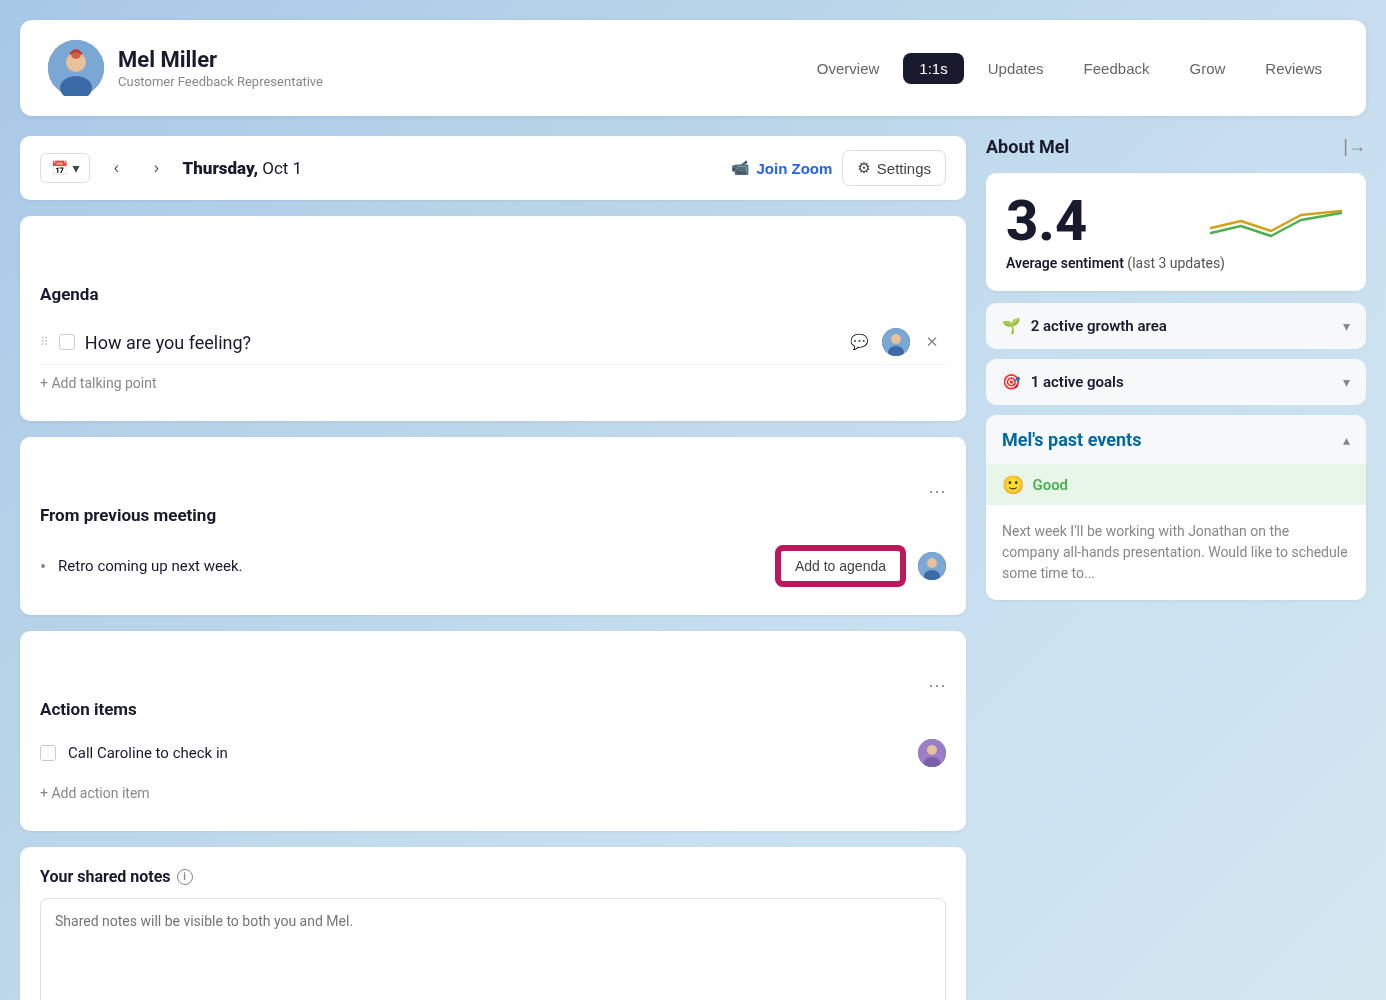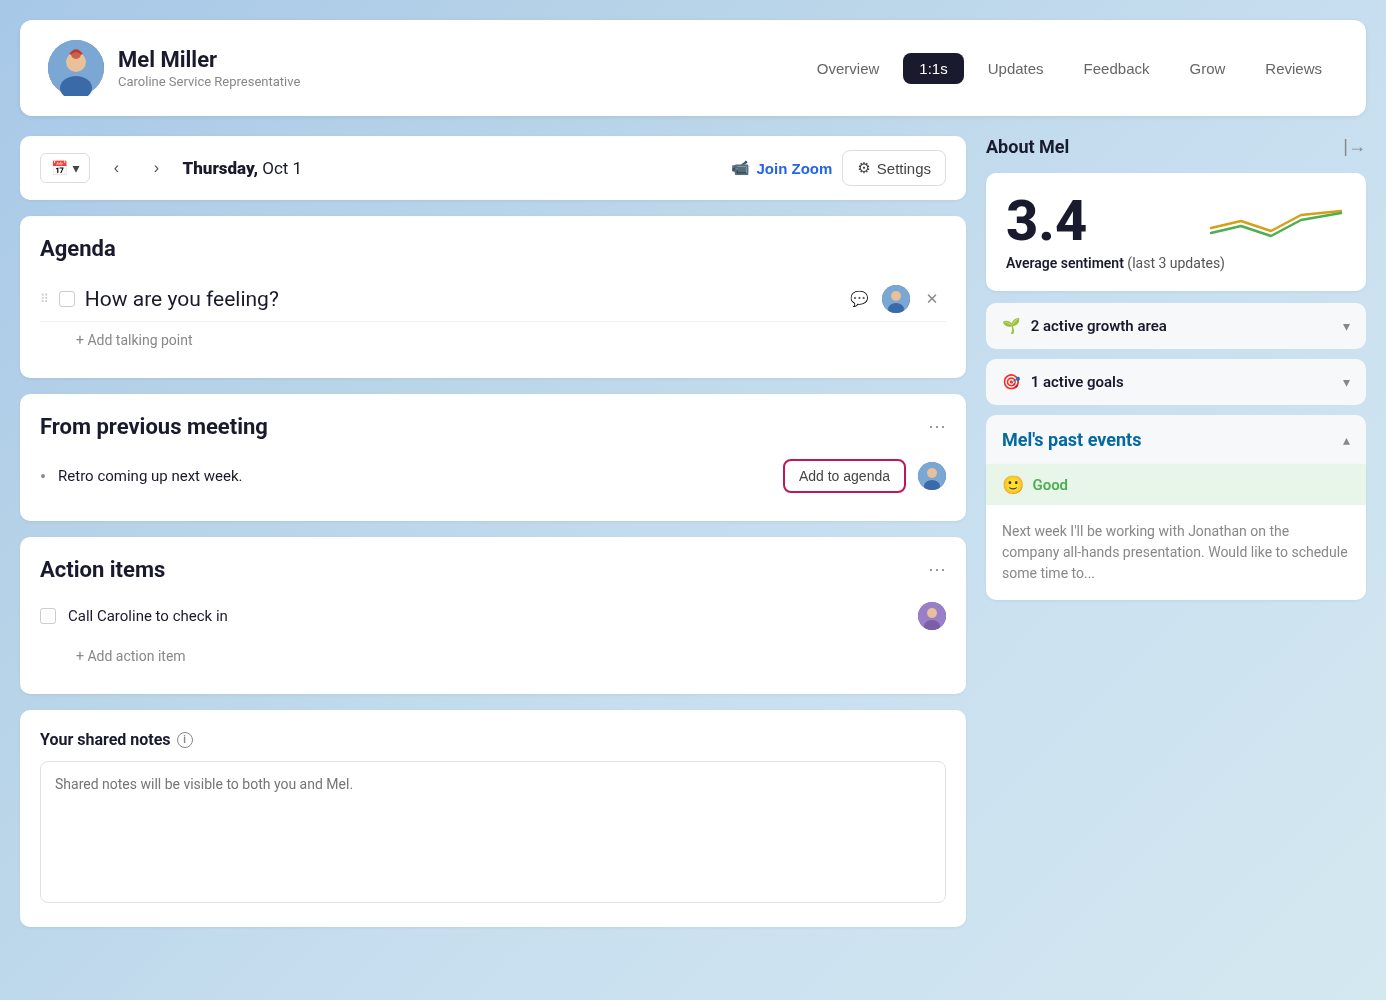--- a/index.html
+++ b/index.html
@@ -161,24 +161,25 @@
 
     
     .section-card {
       background: white;
       border-radius: 10px;
       padding: 20px;
       margin-bottom: 16px;
       box-shadow: 0 1px 3px rgba(0,0,0,0.06);
     }
     .section-title {
-      font-size: 22px;
+      font-size: 17px;
       font-weight: 700;
       color: #1a1a2e;
       margin-bottom: 16px;
+      margin-top: 48px;
     }
 
     
     .talking-point-row {
       display: flex;
       align-items: center;
       gap: 10px;
       padding: 8px 0;
       border-bottom: 1px solid #f0f0f0;
     }
@@ -189,21 +190,21 @@
     }
     .checkbox {
       width: 16px;
       height: 16px;
       border: 1.5px solid #ccc;
       border-radius: 3px;
       flex-shrink: 0;
     }
     .point-text {
       flex: 1;
-      font-size: 21px;
+      font-size: 18px;
       color: #1a1a2e;
     }
     .point-actions {
       display: flex;
       align-items: center;
       gap: 8px;
     }
     .icon-btn {
       width: 28px;
       height: 28px;
@@ -230,21 +231,20 @@
       overflow: hidden;
     }
     .add-point {
       display: flex;
       align-items: flex-start;
       gap: 8px;
       padding: 10px 0;
       color: #888;
       font-size: 14px;
       cursor: pointer;
-      margin-left: 36px;
     }
 
     
     .section-header-row {
       display: flex;
       align-items: center;
       justify-content: space-between;
       margin-bottom: 12px;
     }
     .more-btn {
@@ -260,21 +260,21 @@
       gap: 12px;
       padding: 8px 0;
     }
     .bullet { color: #888; font-size: 18px; }
     .prev-text {
       flex: 1;
       font-size: 15px;
       color: #1a1a2e;
     }
     .add-agenda-btn {
-      border: 2px solid #be185d;
+      border: 6px solid #be185d;
       border-radius: 8px;
       padding: 7px 14px;
       font-size: 14px;
       color: #444;
       cursor: pointer;
       background: white;
       font-weight: 500;
     }
 
     
@@ -475,21 +475,21 @@
       <svg width="56" height="56" viewBox="0 0 56 56" xmlns="http://www.w3.org/2000/svg">
         <circle cx="28" cy="28" r="28" fill="#7ba7d4"></circle>
         <circle cx="28" cy="22" r="10" fill="#e8c19a"></circle>
         <ellipse cx="28" cy="48" rx="16" ry="12" fill="#3a6ba8"></ellipse>
         <circle cx="28" cy="14" r="5" fill="#c0392b" opacity="0.7"></circle>
         <path d="M22 14 Q28 8 34 14" stroke="#c0392b" fill="none" stroke-width="2"></path>
       </svg>
     </div>
     <div>
       <div class="user-name">Mel Miller</div>
-      <div class="user-role">Caroline Service Representative</div>
+      <div class="user-role">Customer Feedback Representative</div>
     </div>
   </div>
   <nav class="nav-tabs">
     <button class="nav-tab">Overview</button>
     <button class="nav-tab active">1:1s</button>
     <button class="nav-tab">Updates</button>
     <button class="nav-tab">Feedback</button>
     <button class="nav-tab">Grow</button>
     <button class="nav-tab">Reviews</button>
   </nav>

